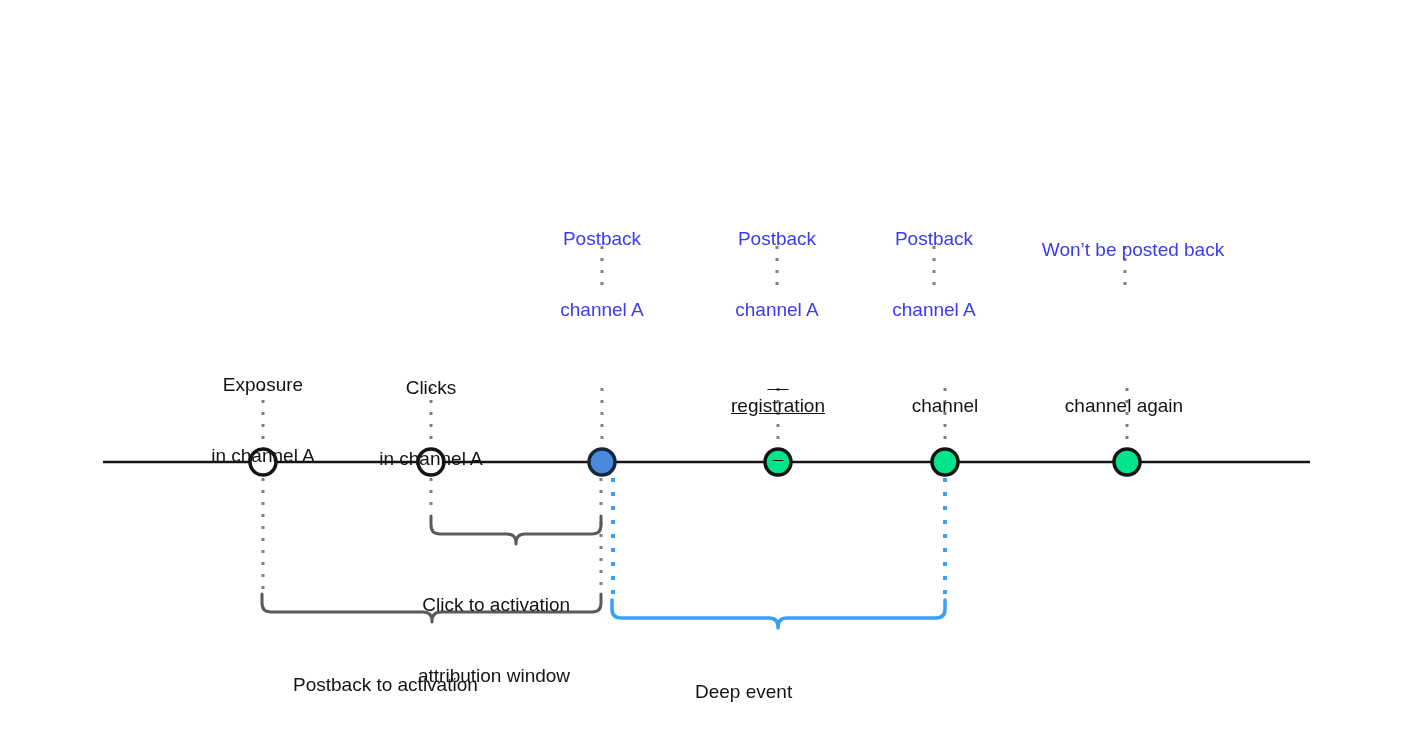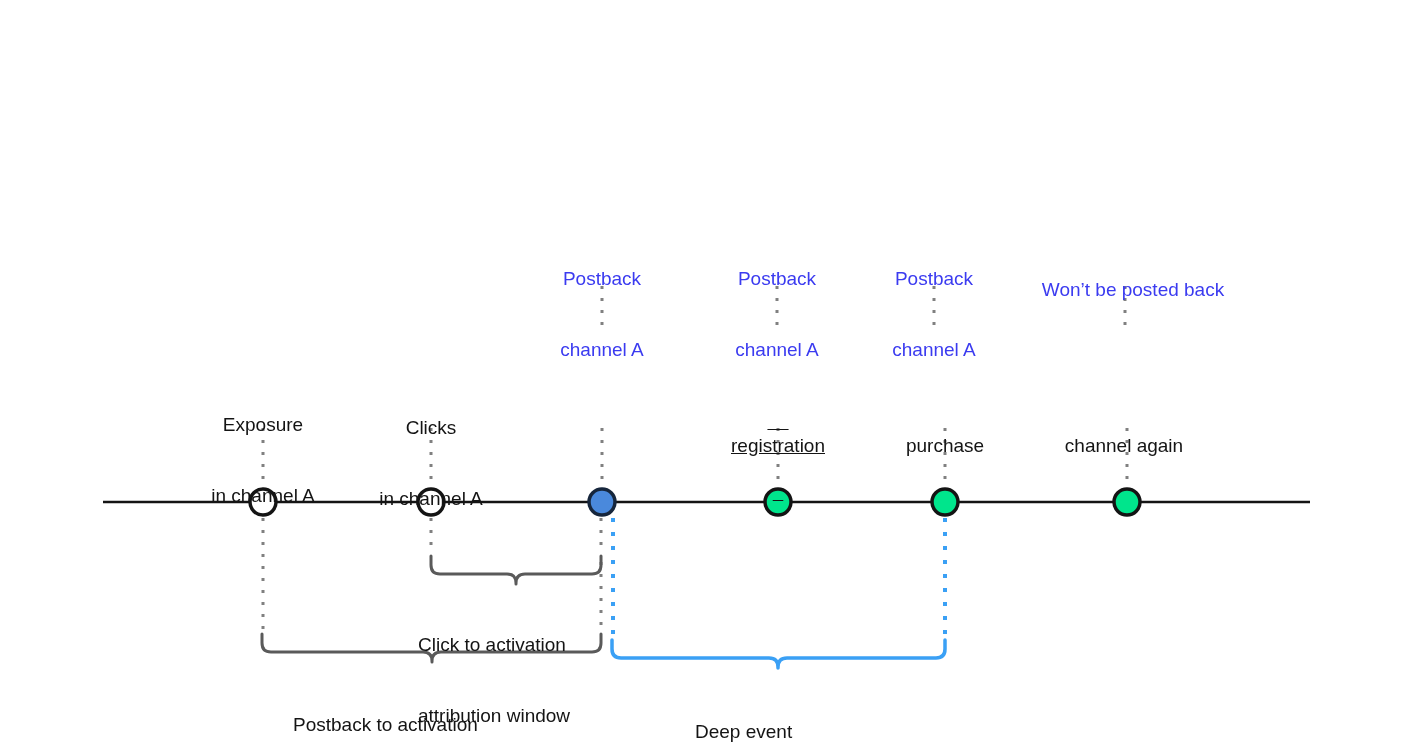--- a/index.html
+++ b/index.html
@@ -10,21 +10,20 @@
   body {
     width: 1414px;
     height: 743px;
     font-family: "Liberation Sans", sans-serif;
     overflow: hidden;
   }
   #diagram-root {
     position: relative;
     width: 1414px;
     height: 628px;
-    margin-top: 40px;
   }
   svg#timeline-svg {
     position: absolute;
     left: 0;
     top: 0;
     width: 1414px;
     height: 743px;
   }
   .lbl {
     position: absolute;
@@ -40,21 +39,21 @@
   }
   .event-label {
     color: #141414;
     font-size: 19px;
     text-align: center;
     transform: translateX(-50%);
   }
   .bracket-label {
     color: #141414;
     font-size: 19px;
-    text-align: left;
+    text-align: right;
   }
 </style>
 </head>
 <body>
 
 <div id="diagram-root">
 
   <svg id="timeline-svg" viewBox="0 0 1414 743">
 
     <g stroke="#808080" stroke-width="3" stroke-dasharray="3 9" stroke-linecap="butt" fill="none">
@@ -149,21 +148,21 @@
     <div>Clicks</div>
     <div>in channel A</div>
   </div>
 
 
   <div class="lbl event-label" style="left:778px; top:346px;text-decoration:underline;">
     <div>registration</div>
   </div>
 
   <div class="lbl event-label" style="left:945px; top:346px;">
-    <div>purchase</div>
+    <div>channel</div>
   </div>
 
   <div class="lbl event-label" style="left:1124px; top:346px;">
     <div>channel again</div>
   </div>
 
   <div class="lbl bracket-label" style="left:418px; top:545px;">
     <div>Click to activation</div>
     <div>attribution window</div>
   </div>

